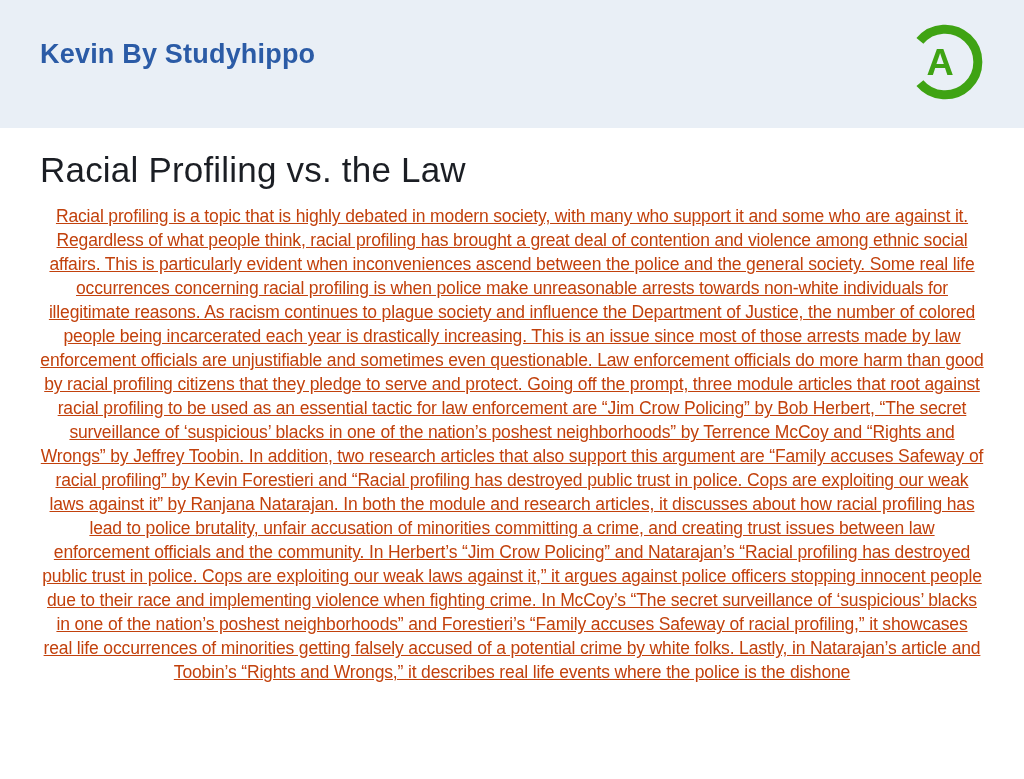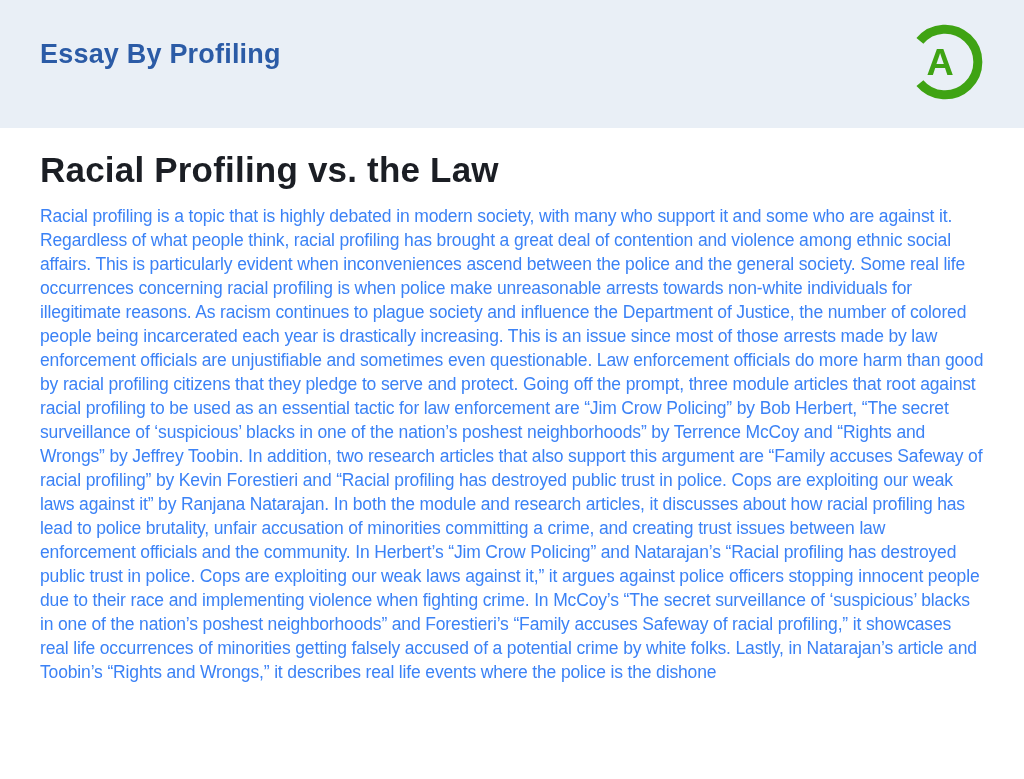--- a/index.html
+++ b/index.html
@@ -40,40 +40,41 @@
     width: 82px;
     height: 82px;
   }
   .logo svg { display: block; width: 100%; height: 100%; }
 
   .content {
     padding: 22px 40px 0 40px;
   }
   .essay-title {
     font-size: 35px;
-    font-weight: 700;
+    font-weight: 400;
     color: #1b1e24;
     letter-spacing: 0.2px;
     margin-bottom: 14px;
     line-height: 1.15;
   }
   .essay-body {
     font-size: 17.5px;
     line-height: 24px;
-    color: #3b82f6;
+    color: #c2410c;
     letter-spacing: -0.15px;
-    text-align: left;
+    text-align: center;
     max-width: 946px;
+    text-decoration: underline;
   }
 </style>
 </head>
 <body>
 
 <header class="page-header">
-  <div class="site-title">Essay By Profiling</div>
+  <div class="site-title">Kevin By Studyhippo</div>
 
   <div class="logo">
     <svg viewBox="0 0 100 100">
       <path d="M 19.4 24.3 A 40 40 0 1 1 19.4 75.7" fill="none" stroke="#3fa313" stroke-width="11" stroke-linecap="butt"></path>
       <text x="44" y="66" text-anchor="middle" font-family="Liberation Sans, DejaVu Sans, sans-serif" font-size="46" font-weight="700" fill="#3fa313">A</text>
     </svg>
   </div>
 </header>
 
 <main class="content">

